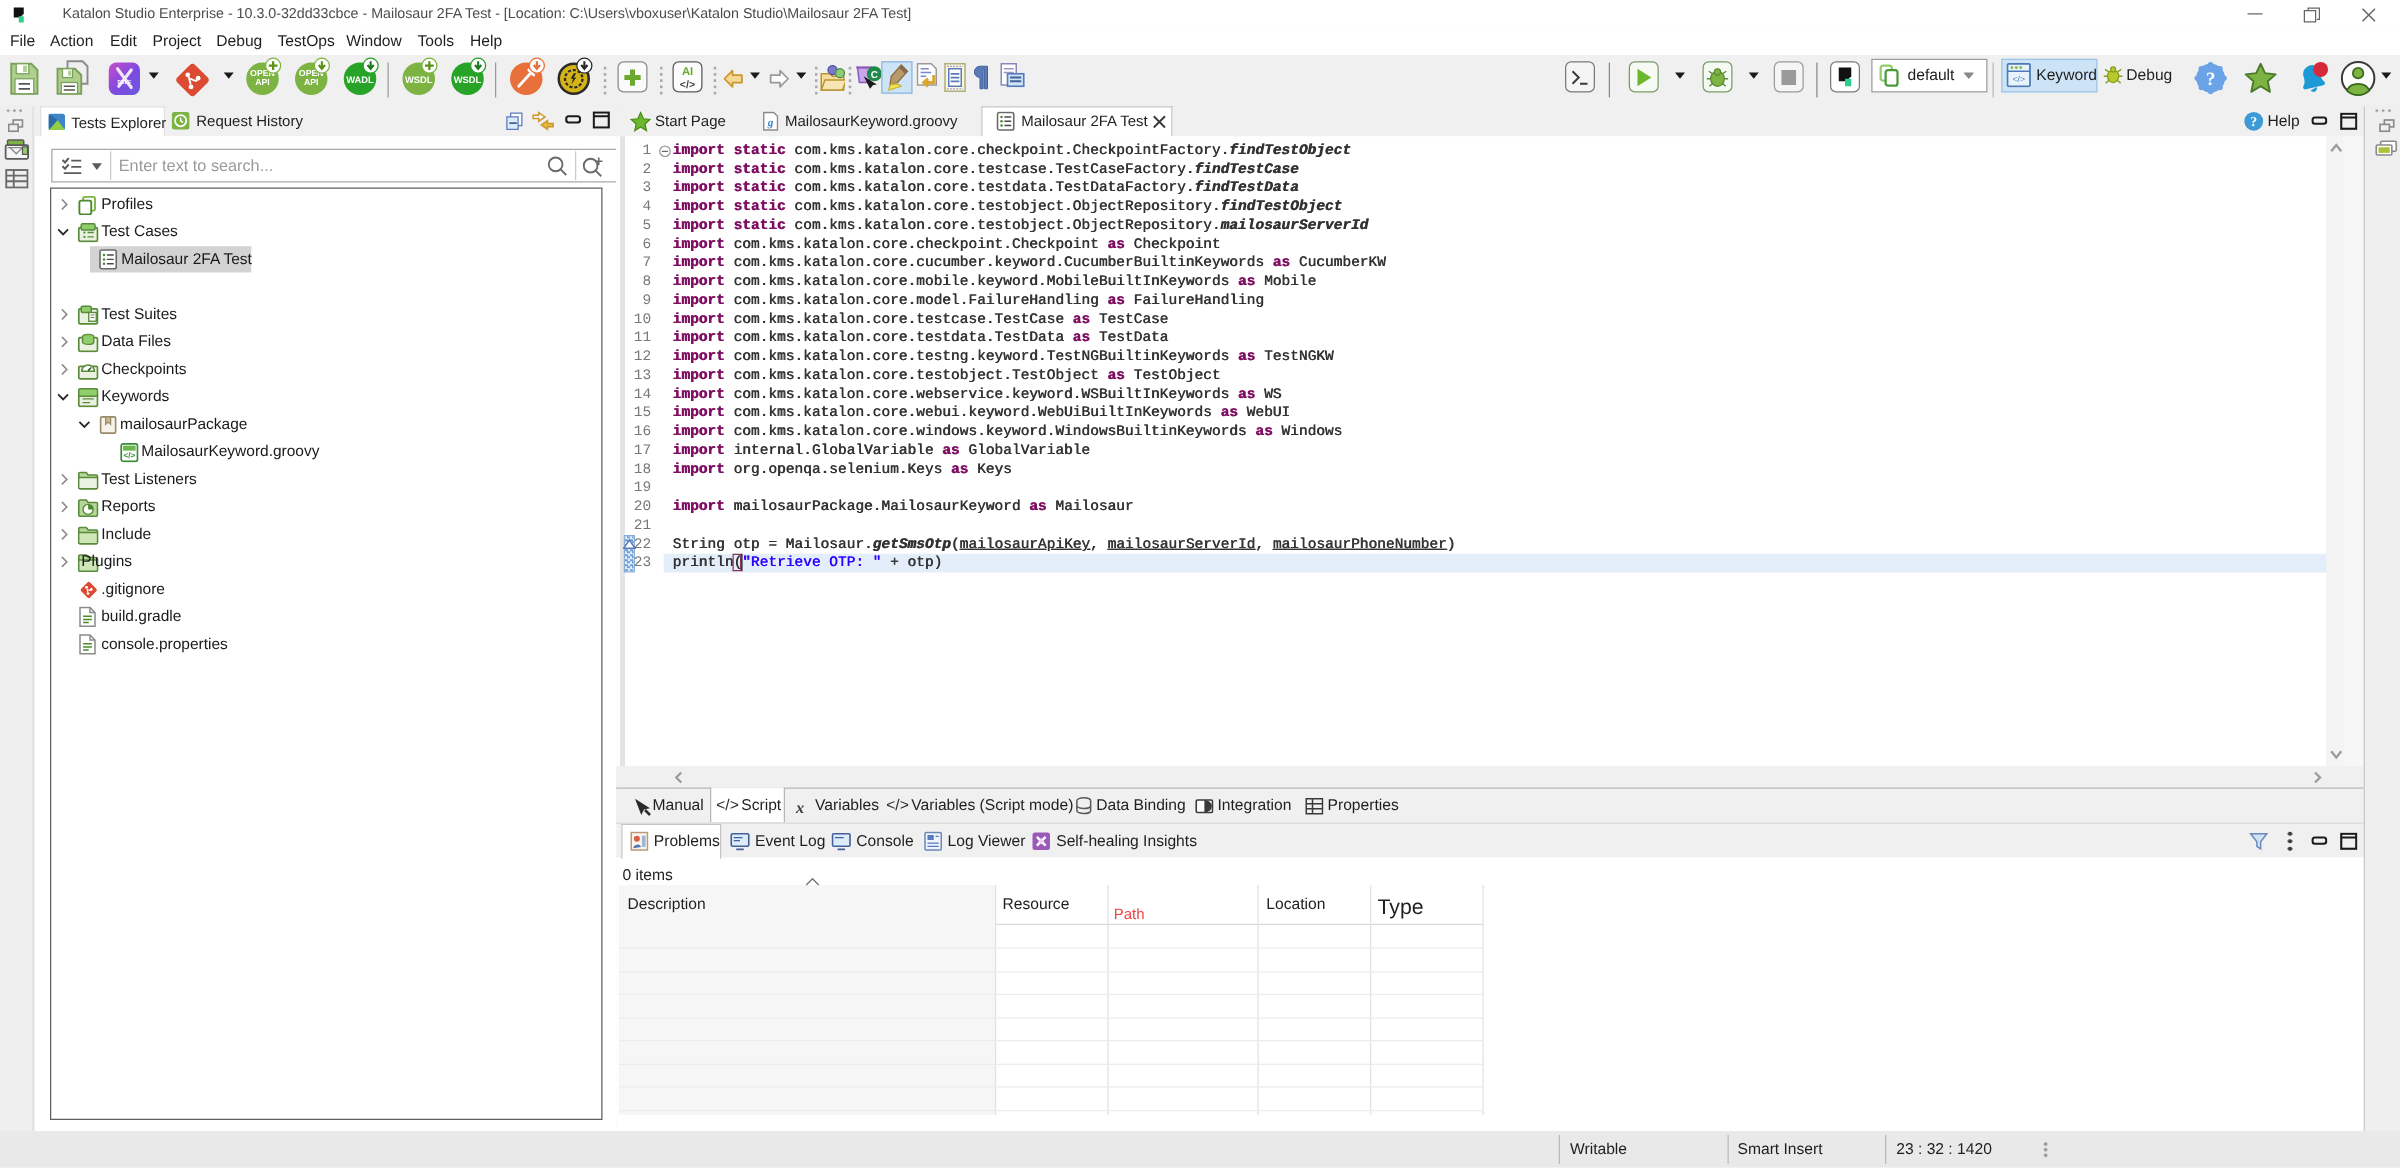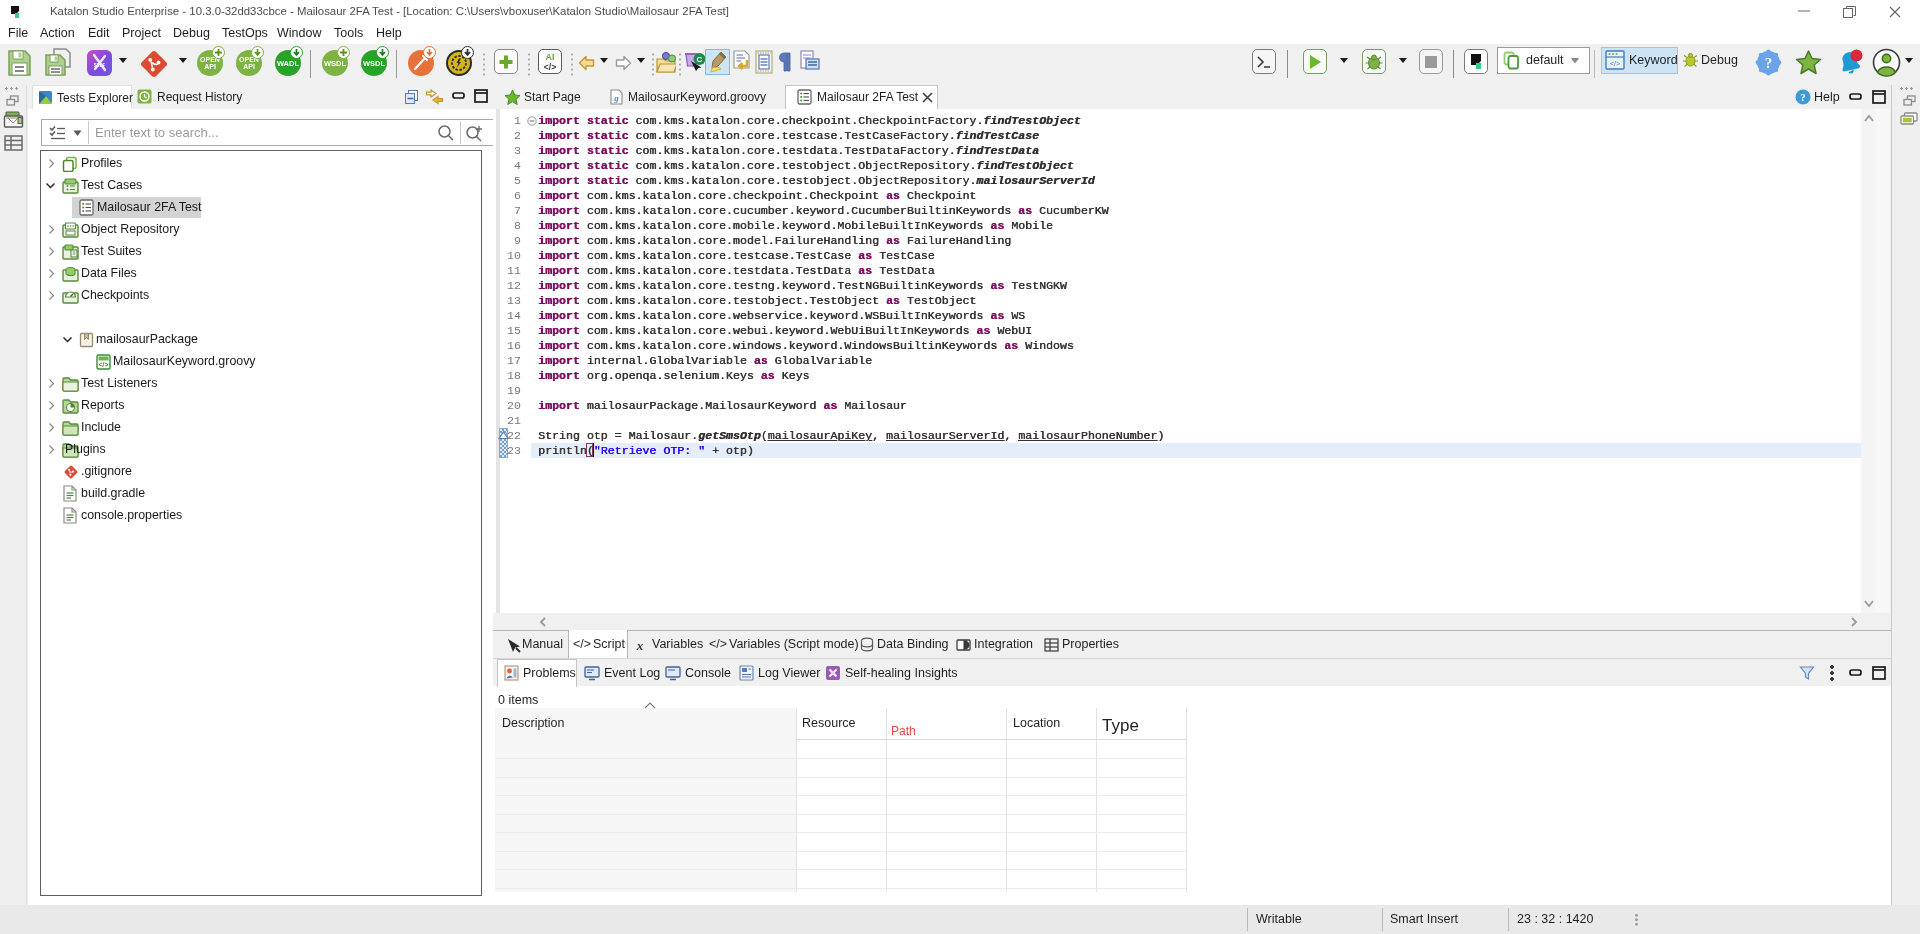--- a/index.html
+++ b/index.html
@@ -499,34 +499,20 @@
               <circle cx="4.2" cy="5" r="1" fill="#4a8a2a"></circle>
                 <line x1="6.5" y1="5" x2="12" y2="5" stroke="#4a4a4a" stroke-width="1.1"></line>
               <circle cx="4.2" cy="8.5" r="1" fill="#4a8a2a"></circle>
                 <line x1="6.5" y1="8.5" x2="12" y2="8.5" stroke="#4a4a4a" stroke-width="1.1"></line>
               <circle cx="4.2" cy="12" r="1" fill="#4a8a2a"></circle>
                 <line x1="6.5" y1="12" x2="12" y2="12" stroke="#4a4a4a" stroke-width="1.1"></line>
             </svg>
             <span class="tree-label" style="left:56px">Mailosaur 2FA Test</span>
           </div>
 
-          <div class="tree-row" style="top:68px">
-            <svg class="chev" style="left:6px" viewBox="0 0 9 9">
-                <path d="M2.5 0.5 L6.5 4.5 L2.5 8.5" fill="none" stroke="#8a8a8a" stroke-width="1.2"></path>
-              </svg>
-            <svg class="abs" style="left:21px;top:3px" width="17" height="16" viewBox="0 0 17 16">
-              <rect x="1" y="3" width="15" height="12" rx="1" fill="#e9f2e0" stroke="#5a8a3a" stroke-width="1.4"></rect>
-              <rect x="3.5" y="1" width="10" height="6" rx="1" fill="#fff" stroke="#5a8a3a" stroke-width="1.2"></rect>
-              <circle cx="6" cy="4" r="0.8" fill="#5a8a3a"></circle>
-                <circle cx="8.5" cy="4" r="0.8" fill="#5a8a3a"></circle>
-                <circle cx="11" cy="4" r="0.8" fill="#5a8a3a"></circle>
-              <rect x="4" y="9" width="9" height="4" fill="#fff" stroke="#5a8a3a" stroke-width="1"></rect>
-            </svg>
-            <span class="tree-label" style="left:40px">Object Repository</span>
-          </div>
 
           <div class="tree-row" style="top:90px">
             <svg class="chev" style="left:6px" viewBox="0 0 9 9">
                 <path d="M2.5 0.5 L6.5 4.5 L2.5 8.5" fill="none" stroke="#8a8a8a" stroke-width="1.2"></path>
               </svg>
             <svg class="abs" style="left:21px;top:3px" width="17" height="16" viewBox="0 0 17 16">
               <rect x="1" y="3" width="15" height="12" rx="1" fill="#e9f2e0" stroke="#5a8a3a" stroke-width="1.4"></rect>
               <rect x="3" y="1" width="8" height="5" rx="1" fill="#8fce6a" stroke="#5a8a3a" stroke-width="1.2"></rect>
               <rect x="9" y="6" width="6" height="7" fill="#fff" stroke="#5a8a3a" stroke-width="1.1"></rect>
               <line x1="10.5" y1="8" x2="13.5" y2="8" stroke="#5a8a3a" stroke-width="0.9"></line>
@@ -552,20 +538,32 @@
                 <path d="M2.5 0.5 L6.5 4.5 L2.5 8.5" fill="none" stroke="#8a8a8a" stroke-width="1.2"></path>
               </svg>
             <svg class="abs" style="left:21px;top:3px" width="17" height="16" viewBox="0 0 17 16">
               <rect x="1" y="5" width="15" height="10" rx="1" fill="#e9f2e0" stroke="#5a8a3a" stroke-width="1.4"></rect>
               <path d="M3.5 9 a5 5 0 0 1 10 0 z" fill="#fff" stroke="#5a8a3a" stroke-width="1.2"></path>
               <line x1="8.5" y1="8.5" x2="11" y2="6" stroke="#2a5a1a" stroke-width="1.2"></line>
             </svg>
             <span class="tree-label" style="left:40px">Checkpoints</span>
           </div>
 
+          <div class="tree-row" style="top:156px">
+            <svg class="chev" style="left:5px" viewBox="0 0 9 9">
+                <path d="M0.5 2.5 L4.5 6.5 L8.5 2.5" fill="none" stroke="#2a2a2a" stroke-width="1.5"></path>
+              </svg>
+            <svg class="abs" style="left:21px;top:3px" width="17" height="16" viewBox="0 0 17 16">
+              <rect x="1" y="4" width="15" height="11" rx="1" fill="#e9f2e0" stroke="#5a8a3a" stroke-width="1.4"></rect>
+              <rect x="1" y="1" width="15" height="6" rx="1" fill="#8fce6a" stroke="#5a8a3a" stroke-width="1.2"></rect>
+              <line x1="4" y1="9" x2="13" y2="9" stroke="#5a8a3a" stroke-width="1"></line>
+              <line x1="4" y1="12" x2="10" y2="12" stroke="#5a8a3a" stroke-width="1"></line>
+            </svg>
+            <span class="tree-label" style="left:40px">Keywords</span>
+          </div>
 
           <div class="tree-row" style="top:178px">
             <svg class="chev" style="left:22px" viewBox="0 0 9 9">
                 <path d="M0.5 2.5 L4.5 6.5 L8.5 2.5" fill="none" stroke="#2a2a2a" stroke-width="1.5"></path>
               </svg>
             <svg class="abs" style="left:38px;top:3px" width="15" height="16" viewBox="0 0 15 16">
               <rect x="1.5" y="1.5" width="12" height="13" rx="1" fill="#f7f3ea" stroke="#9a8a6a" stroke-width="1.3"></rect>
               <path d="M5.5 1.5 h4 v6 l-2 -1.8 -2 1.8 z" fill="#c9b896" stroke="#9a8a6a" stroke-width="1"></path>
             </svg>
             <span class="tree-label" style="left:55px">mailosaurPackage</span>

